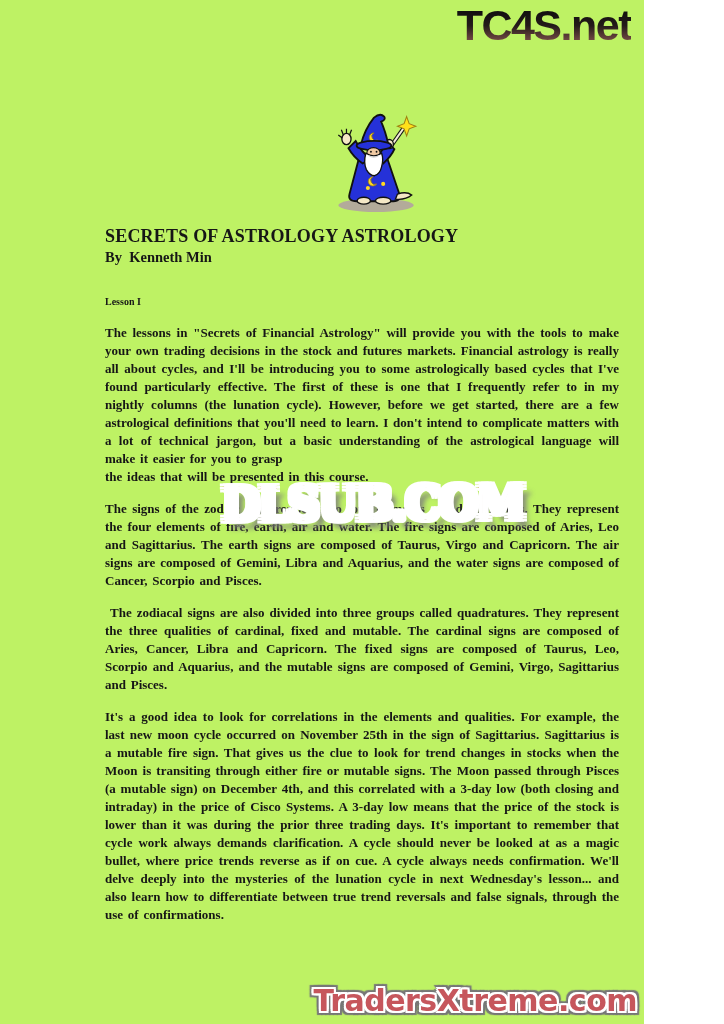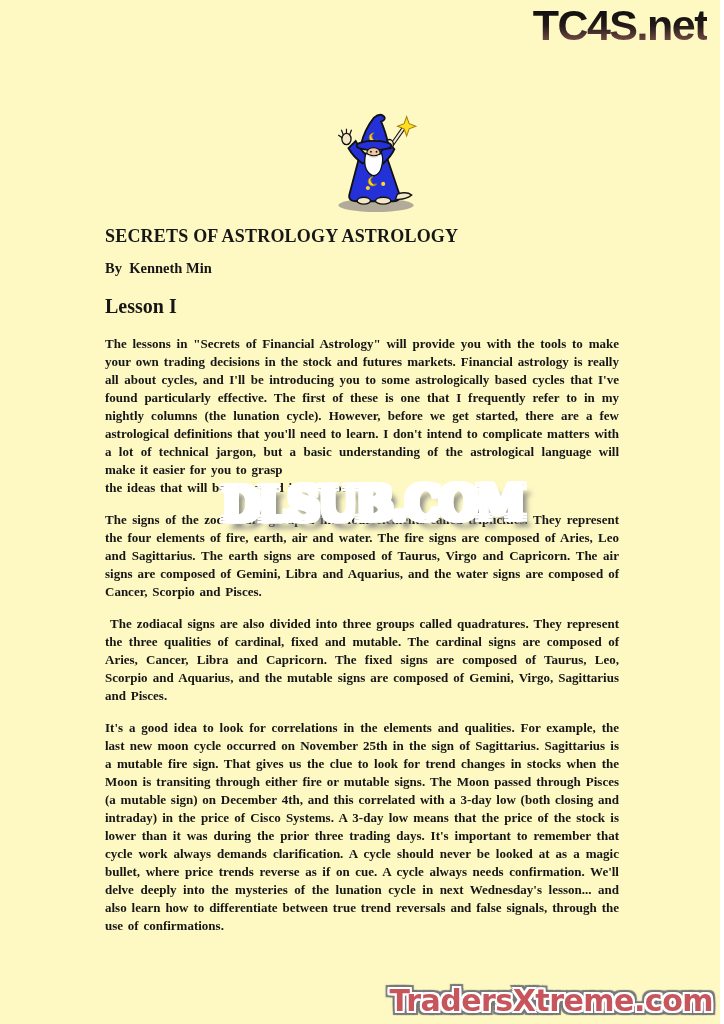--- a/index.html
+++ b/index.html
@@ -1,21 +1,21 @@
 <!DOCTYPE html>
 <html><head>
 <meta charset="utf-8">
 <style>
   * { margin: 0; padding: 0; box-sizing: border-box; }
   html, body { background: #ffffff; }
   .page {
     position: relative;
-    width: 720px;
+    width: 644px;
     height: 1024px;
-    background: #fef9c3;
+    background: #bef264;
     overflow: hidden;
     font-family: "Liberation Serif", "DejaVu Serif", serif;
   }
 
   
   .tc4s-logo {
     position: absolute;
     top: 1px;
     right: 13px;
     font-family: "Liberation Sans", "DejaVu Sans", sans-serif;
@@ -50,26 +50,26 @@
   }
   .doc-title {
     font-size: 18px;
     letter-spacing: 0.2px;
     line-height: 21px;
     white-space: nowrap;
   }
   .doc-byline {
     font-size: 14.5px;
     line-height: 20px;
-    margin-top: 11px;
+    margin-top: 0;
     white-space: pre-line;
   }
   .lesson-heading {
-    font-size: 20px;
-    margin-top: 17px;
+    font-size: 10px;
+    margin-top: 29px;
   }
   .doc-body { margin-top: 17px; }
   .doc-body p {
     font-size: 13px;
     line-height: 18px;
     text-align: justify;
     white-space: pre-line;
     margin-bottom: 14px;
     word-spacing: 1.5px;
   }

